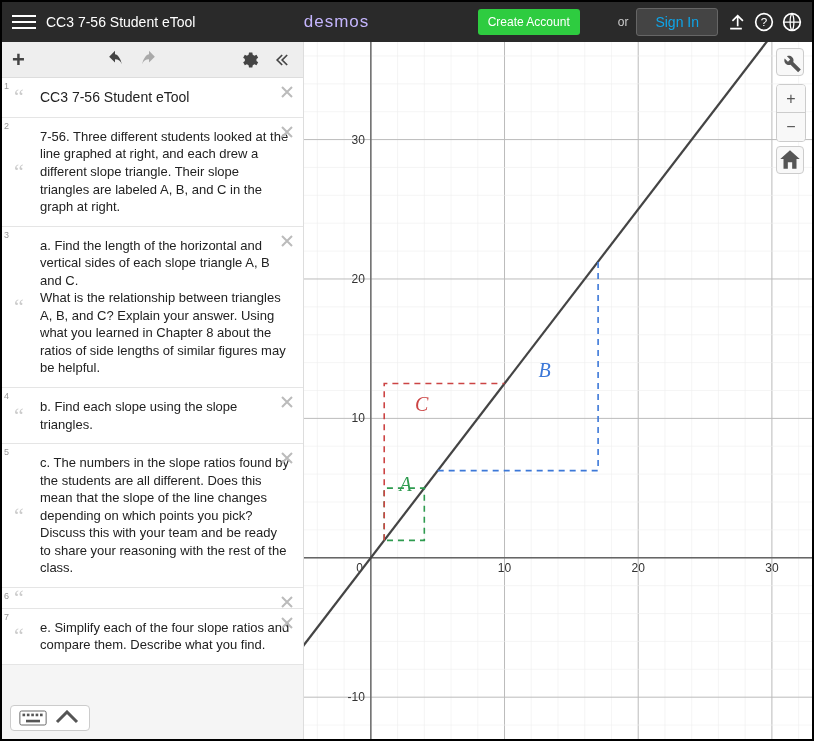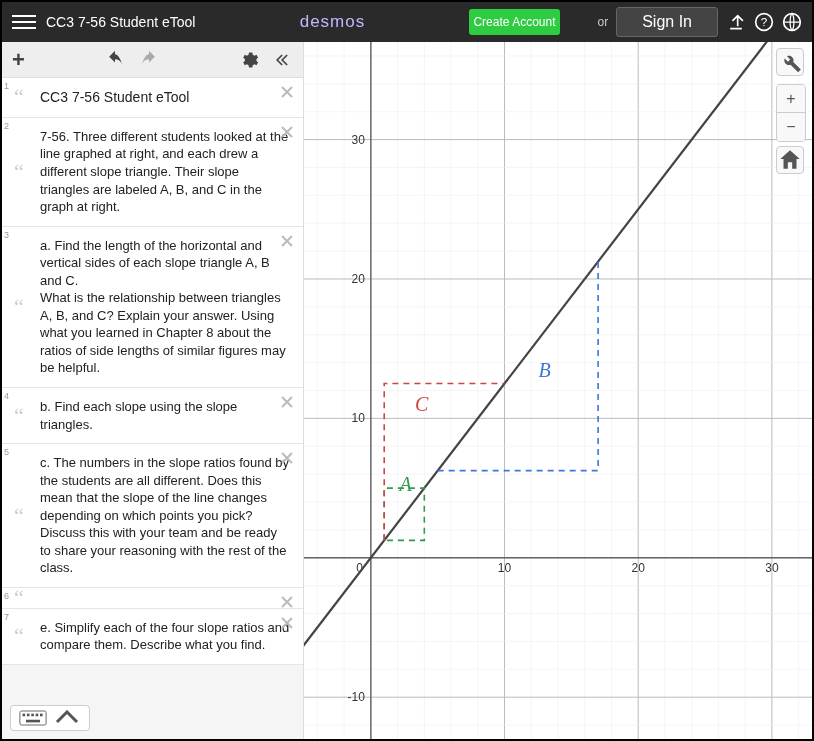--- a/index.html
+++ b/index.html
@@ -5,23 +5,23 @@
 * { box-sizing: border-box; margin: 0; padding: 0; }
 body { font-family: Arial, sans-serif; font-size: 13px; background: #fff; width: 814px; height: 741px; overflow: hidden; border: 2px solid #000; position: relative; }
 
 
 .header { height: 40px; background: #2a2a2a; display: flex; align-items: center; padding: 0 10px; color: #fff; }
 .hamburger { width: 24px; height: 24px; display: flex; flex-direction: column; justify-content: center; gap: 4px; cursor: pointer; margin-right: 10px; }
 .hamburger span { height: 2px; background: #fff; }
 .header-title { font-size: 14px; flex: 0 0 auto; }
 .header-center { flex: 1; text-align: center; color: #c4b5fd; font-size: 17px; letter-spacing: 1px; }
 .header-right { display: flex; align-items: center; gap: 8px; }
-.btn-create { background: #2ecc40; color: #fff; border: none; padding: 6px 4px; font-size: 12px; cursor: pointer; border-radius: 3px; }
+.btn-create { background: #2ecc40; color: #fff; border: none; padding: 6px 10px; font-size: 12px; cursor: pointer; border-radius: 3px; }
 .header-or { color: #ccc; font-size: 12px; margin-left: 30px; }
-.btn-signin { background: #444; color: #ffffff; border: 1px solid #666; padding: 5px 25px; font-size: 16px; cursor: pointer; border-radius: 3px; }
+.btn-signin { background: #444; color: #0ea5e9; border: 1px solid #666; padding: 5px 18px; font-size: 14px; cursor: pointer; border-radius: 3px; }
 .header-icon { width: 20px; height: 20px; cursor: pointer; fill: #fff; }
 
 
 .main { display: flex; height: calc(100% - 40px); }
 
 
 .sidebar { width: 302px; background: #f5f5f5; display: flex; flex-direction: column; position: relative; border-right: 1px solid #ddd; }
 .sidebar-toolbar { height: 36px; display: flex; align-items: center; padding: 0 10px; background: #eee; border-bottom: 1px solid #ddd; }
 .tool-icon { width: 20px; height: 20px; cursor: pointer; fill: #444; }
 .tool-add { font-size: 22px; font-weight: bold; color: #444; cursor: pointer; margin-right: auto; }

